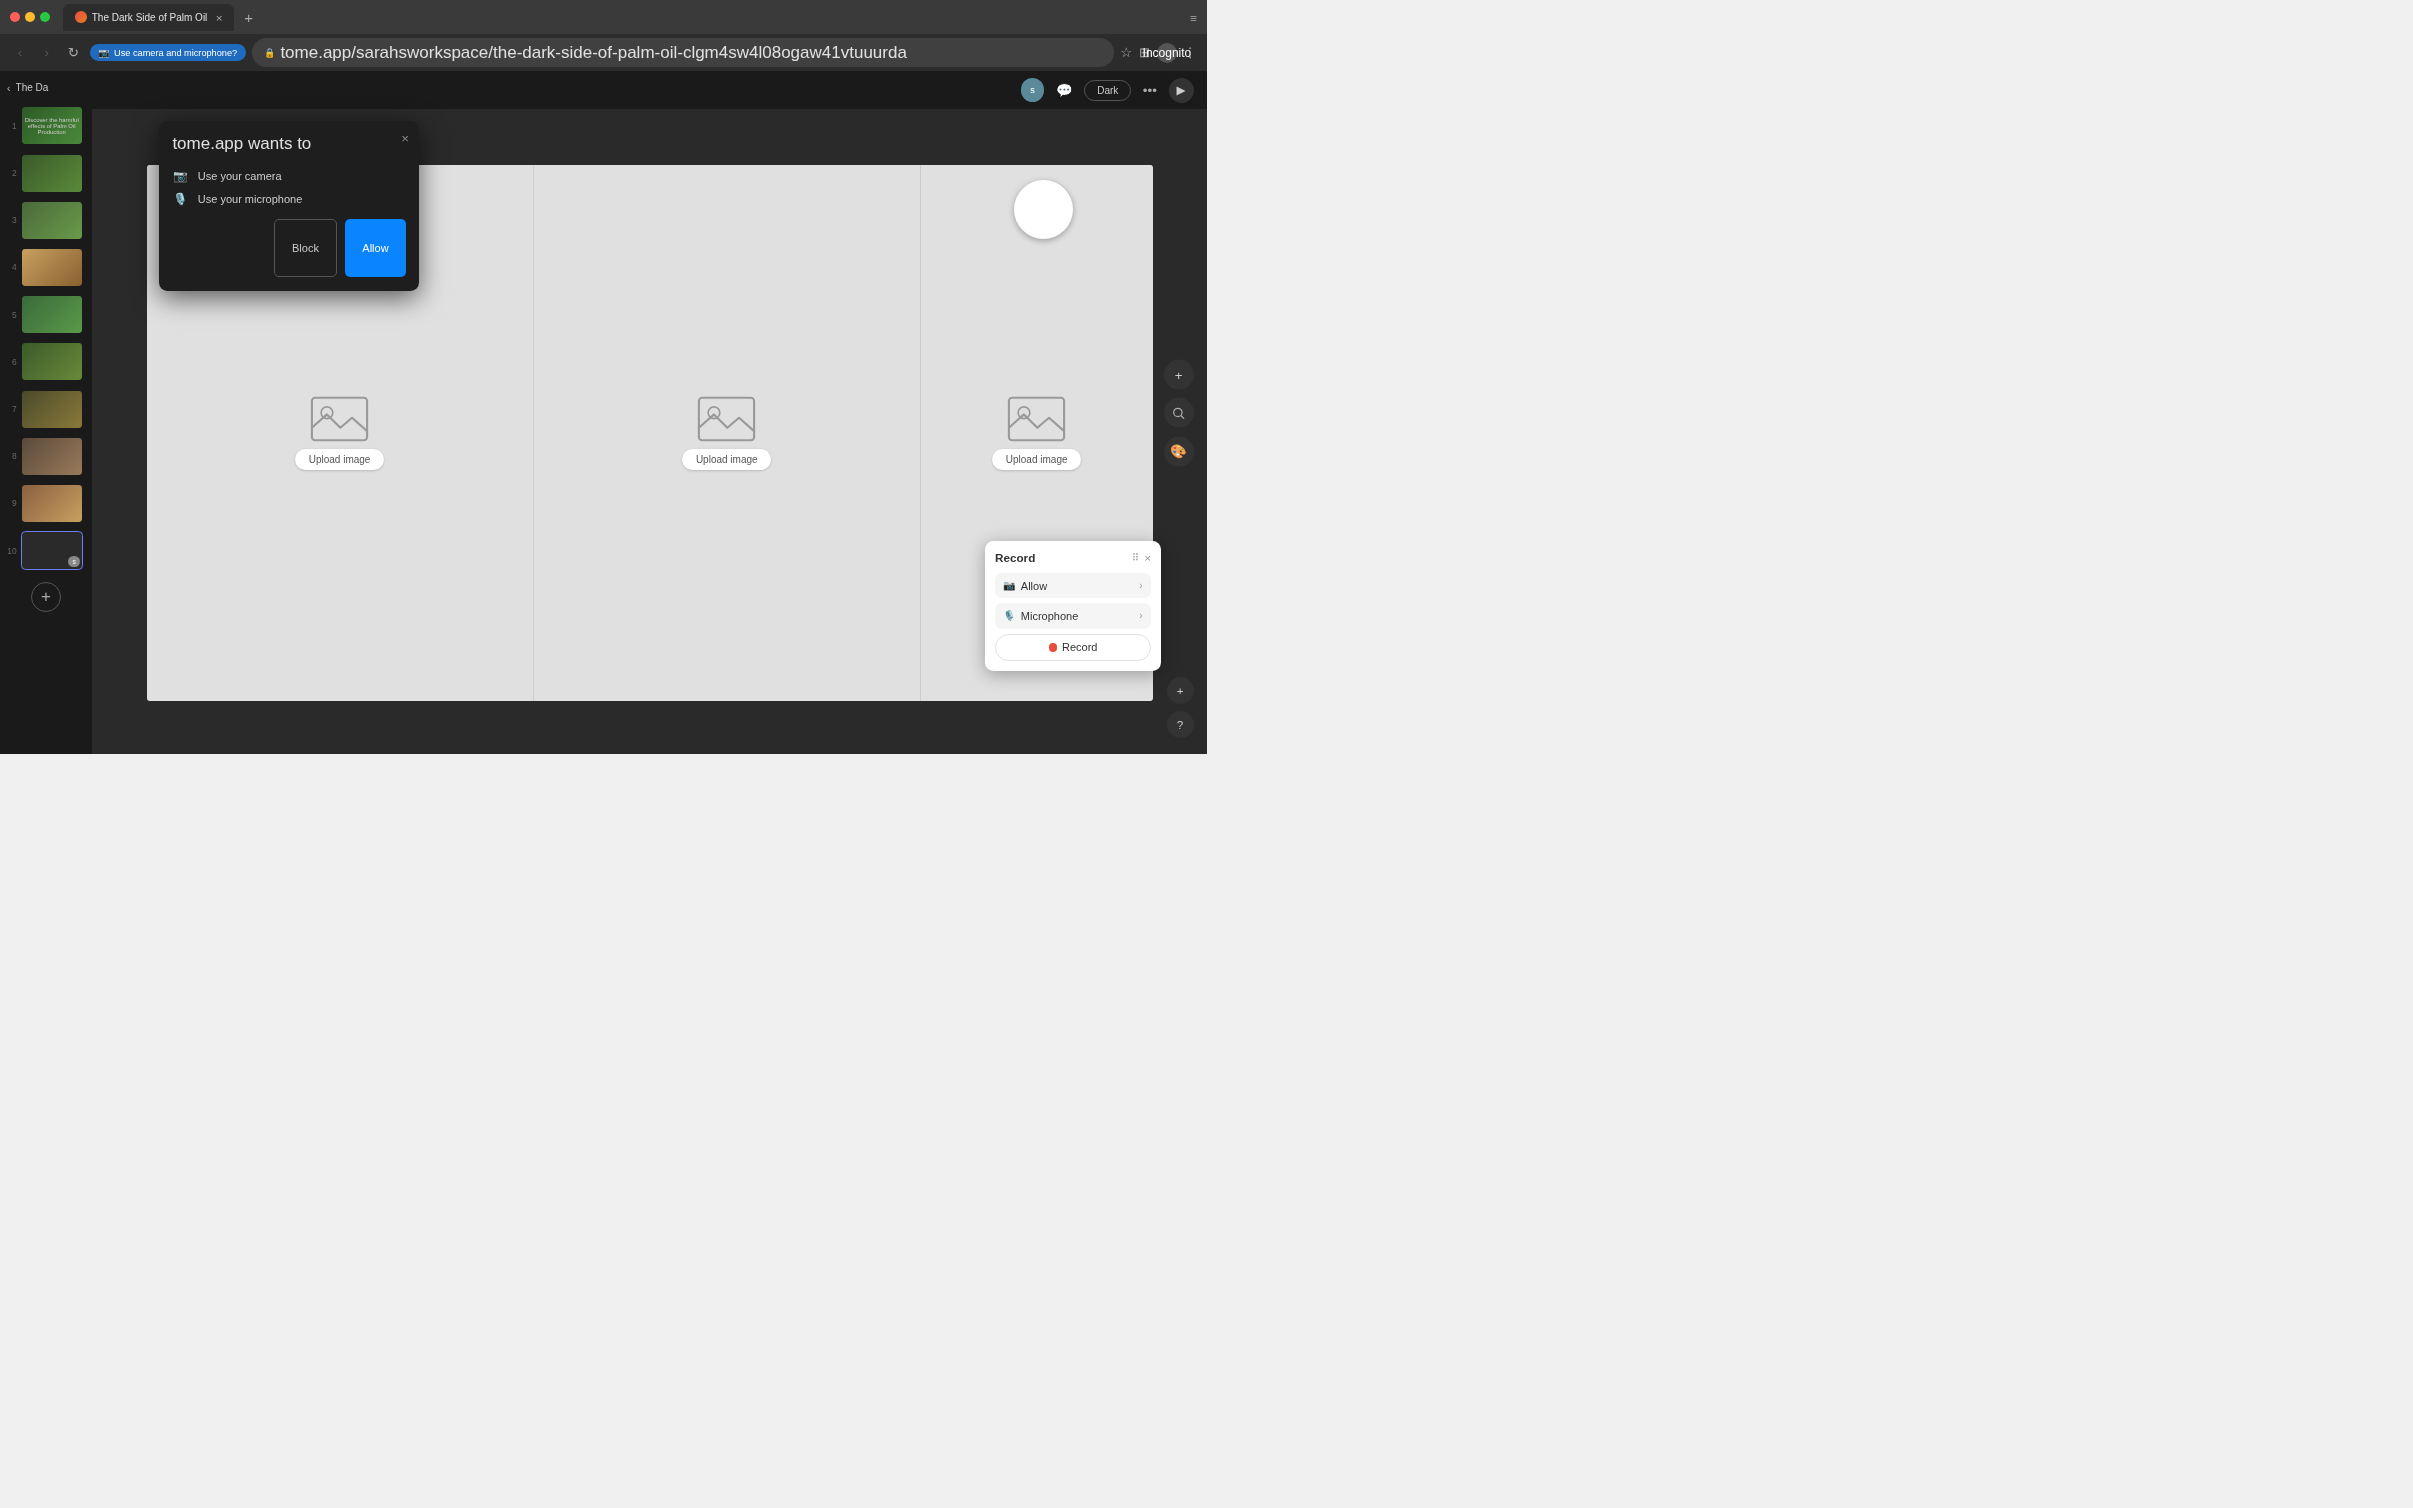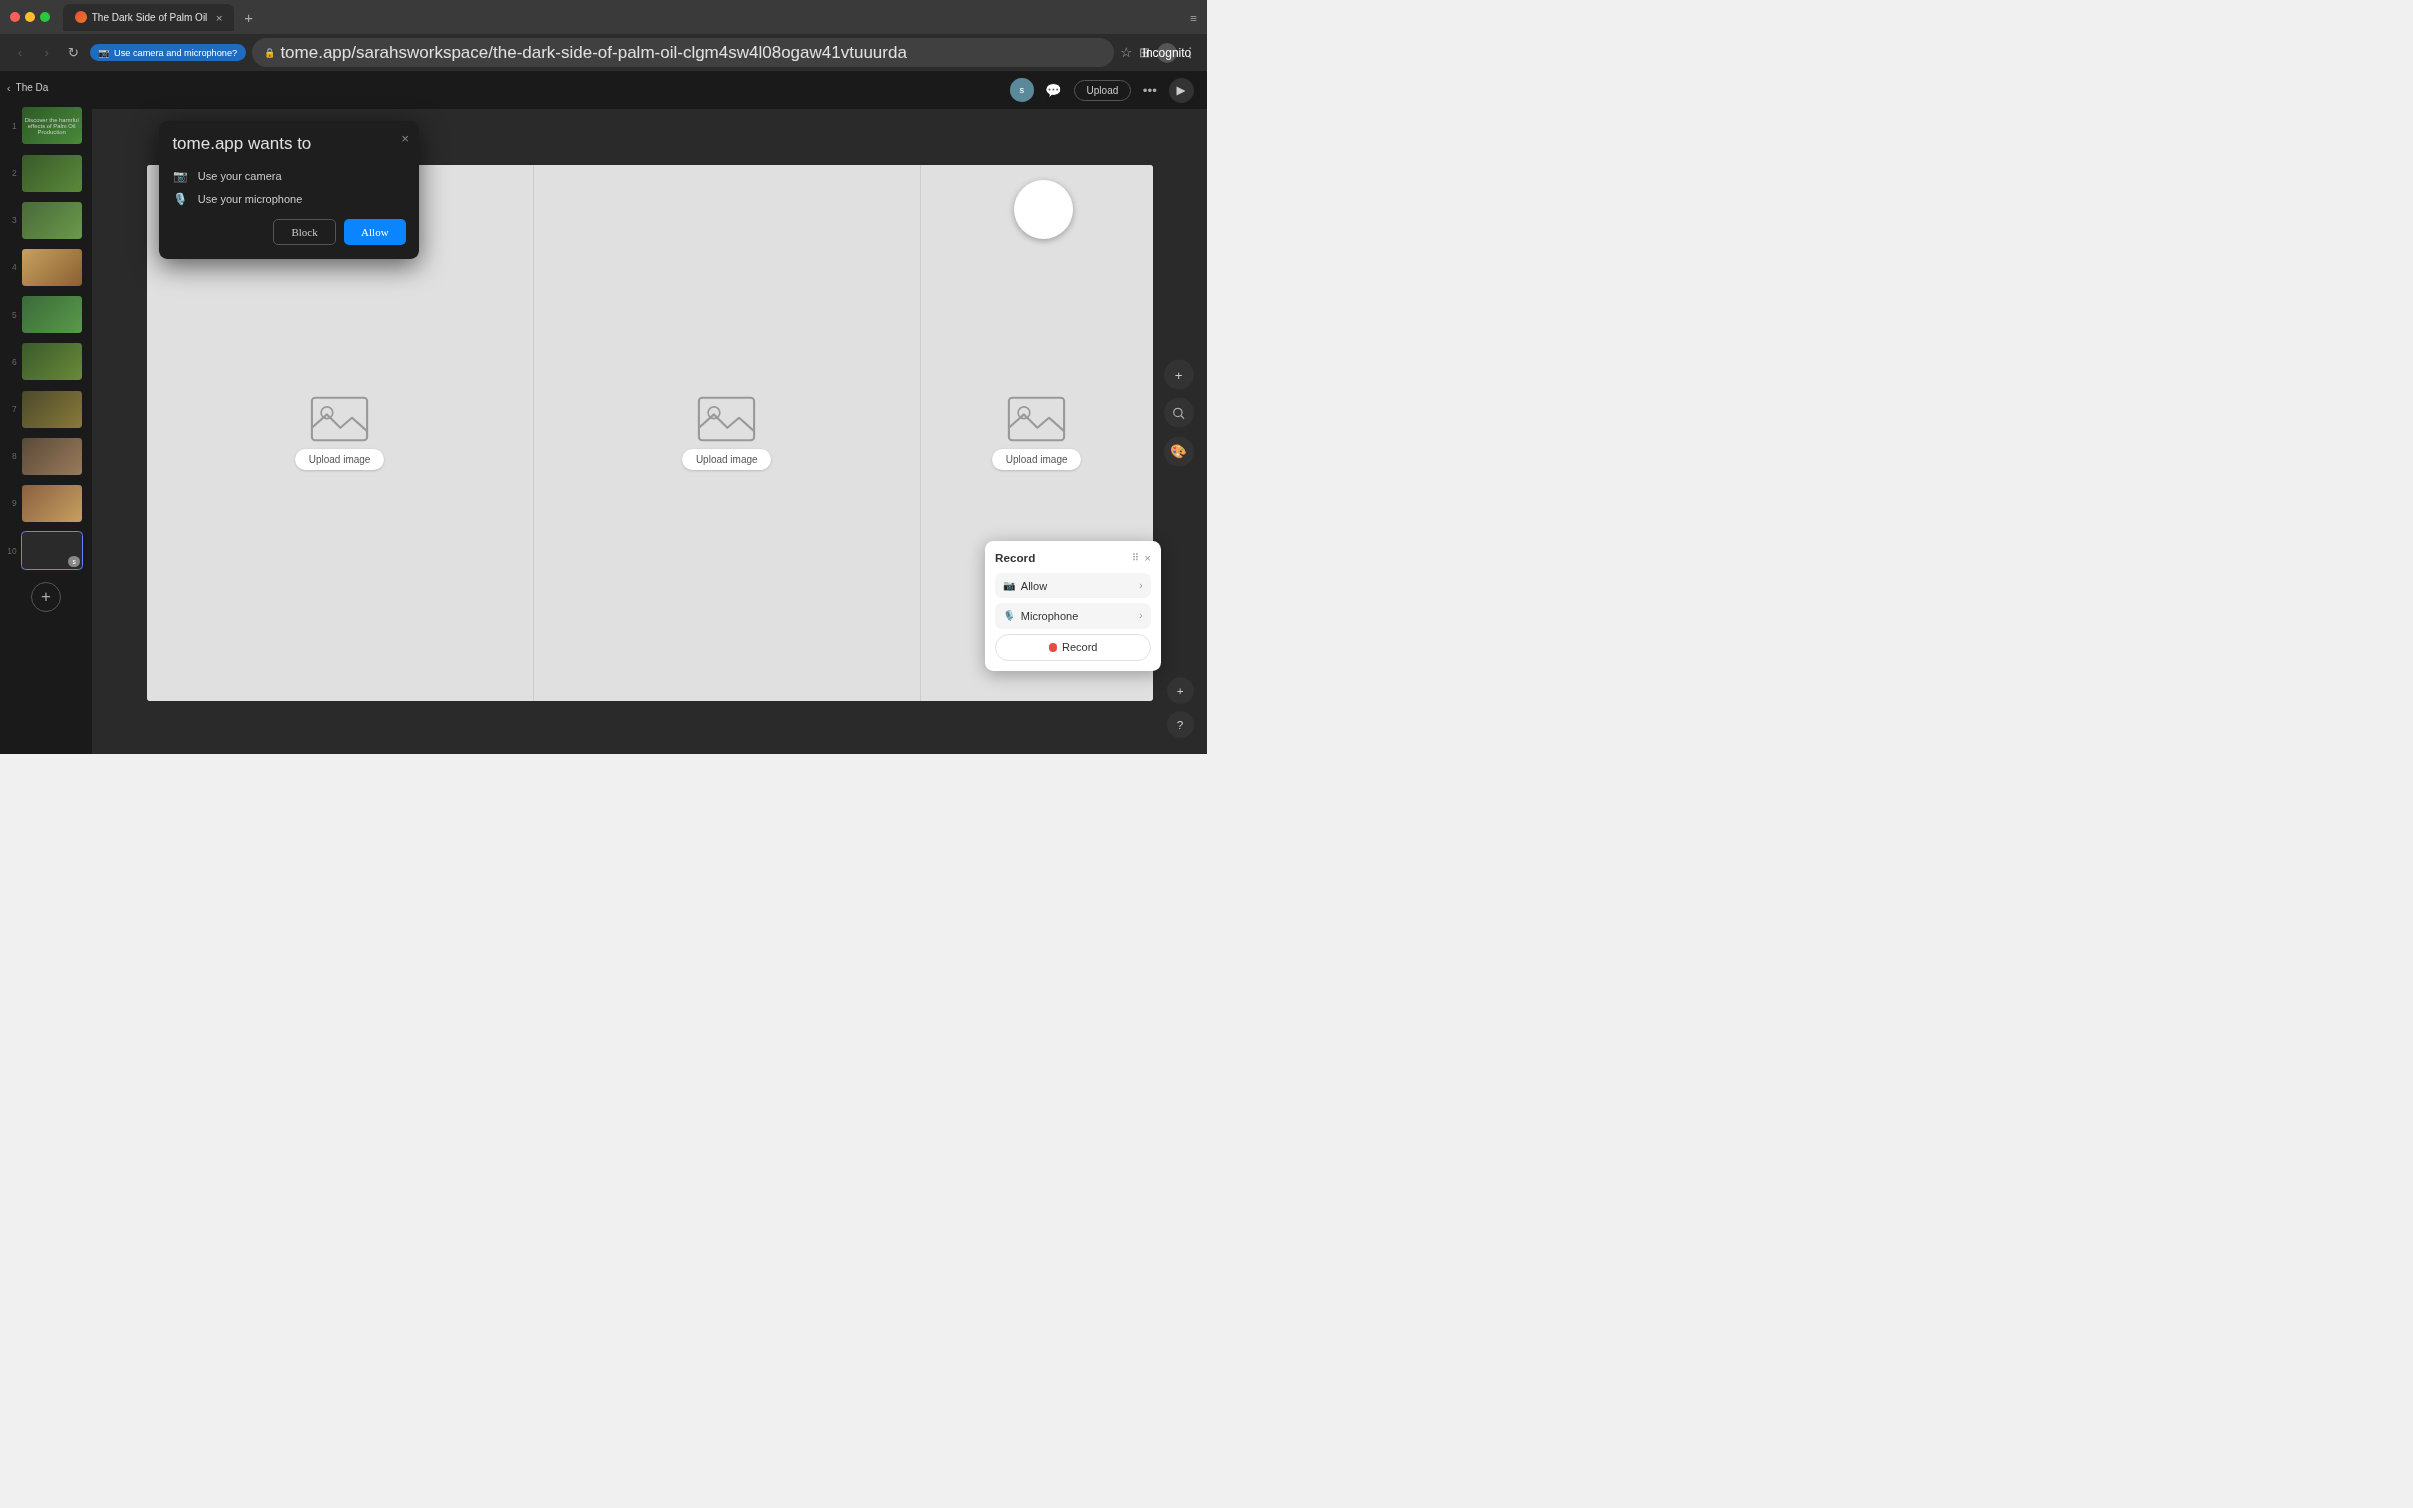--- a/index.html
+++ b/index.html
@@ -91,21 +91,21 @@
     .br-btn { width: 27px; height: 27px; border-radius: 50%; background: #333; border: none; display: flex; align-items: center; justify-content: center; color: #ccc; font-size: 11.7px; cursor: pointer; }
 
     
     .permission-dialog { position: absolute; top: 50px; left: 67px; width: 260px; background: #1e1e1e; border-radius: 8.4px; box-shadow: 0 6.7px 27px rgba(0,0,0,0.6); z-index: 100; padding: 13.4px; }
     .perm-close { position: absolute; top: 10px; right: 10px; color: #888; font-size: 13.4px; cursor: pointer; background: none; border: none; }
     .perm-title { color: #e0e0e0; font-size: 17px; font-weight: 500; margin-bottom: 15px; }
     .perm-item { display: flex; align-items: center; gap: 8.4px; margin-bottom: 8.4px; }
     .perm-icon { color: #ccc; font-size: 11.7px; width: 17px; text-align: center; }
     .perm-label { color: #ccc; font-size: 11px; }
     .perm-actions { display: flex; justify-content: flex-end; gap: 8.4px; margin-top: 13.4px; }
-    .perm-btn { padding: 6px 17px; border-radius: 5px; font-size: 11px; cursor: pointer; border: none; font-weight: 500; font-family: Liberation Serif, serif; }
+    .perm-btn { padding: 22px 17px; border-radius: 5px; font-size: 11px; cursor: pointer; border: none; font-weight: 500; }
     .perm-btn-block { background: transparent; color: #ccc; border: 0.8px solid #555; }
     .perm-btn-allow { background: #0a84ff; color: white; }
 
     
     .record-panel { position: absolute; bottom: 84px; right: 46px; width: 176px; background: white; border-radius: 8.4px; box-shadow: 0 3.4px 17px rgba(0,0,0,0.3); z-index: 50; padding: 10px; }
     .record-panel-header { display: flex; align-items: center; justify-content: space-between; margin-bottom: 8.4px; }
     .record-title { font-size: 11.7px; font-weight: 600; color: #333; }
     .record-header-actions { display: flex; gap: 5px; align-items: center; }
     .record-drag { color: #999; font-size: 10px; cursor: move; }
     .record-close { color: #999; font-size: 11.7px; cursor: pointer; background: none; border: none; }
@@ -233,21 +233,21 @@
   </div>
 
   <div class="main-content">
 
     <div class="topbar">
       <div class="topbar-user">
         <span>s</span>
       </div>
       <span class="topbar-btn">💬</span>
       <button class="topbar-share">
-        <span>Upload</span>
+        <span>Dark</span>
       </button>
       <span class="topbar-btn">•••</span>
       <div class="topbar-play">▶</div>
     </div>
 
     <div class="slide-canvas">
       <div class="slide-inner">
 
         <div class="slide-panel">
           <div class="upload-icon-container">

